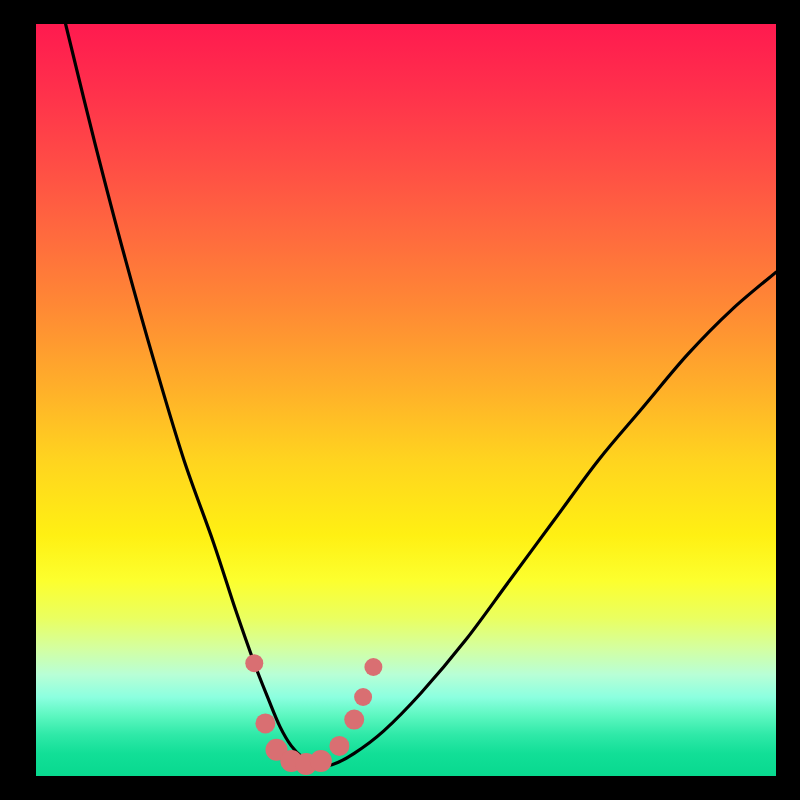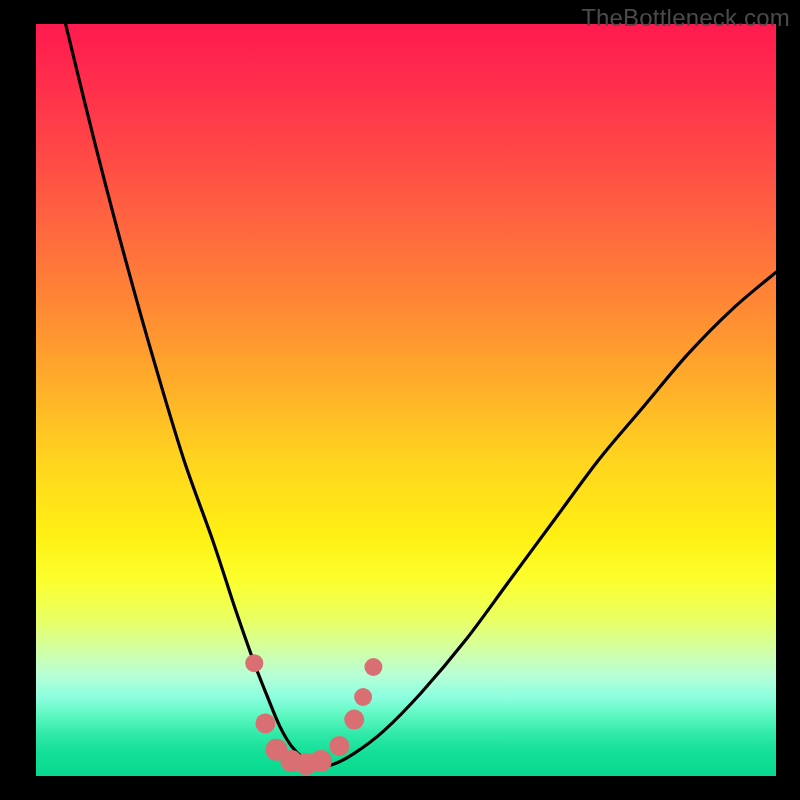--- a/index.html
+++ b/index.html
@@ -79,14 +79,13 @@
           <circle cx="255.3" cy="737.0" r="11" fill="#d96f72"></circle>
           <circle cx="270.1" cy="740.0" r="11" fill="#d96f72"></circle>
           <circle cx="284.9" cy="737.0" r="11" fill="#d96f72"></circle>
           <circle cx="303.4" cy="721.9" r="10" fill="#d96f72"></circle>
           <circle cx="318.2" cy="695.6" r="10" fill="#d96f72"></circle>
           <circle cx="327.1" cy="673.0" r="9" fill="#d96f72"></circle>
           <circle cx="337.4" cy="643.0" r="9" fill="#d96f72"></circle>
         </g>
     </svg>
   </div>
-  <div class="watermark">TheBottleneck.com</div>
 </div>
 
 </body></html>

